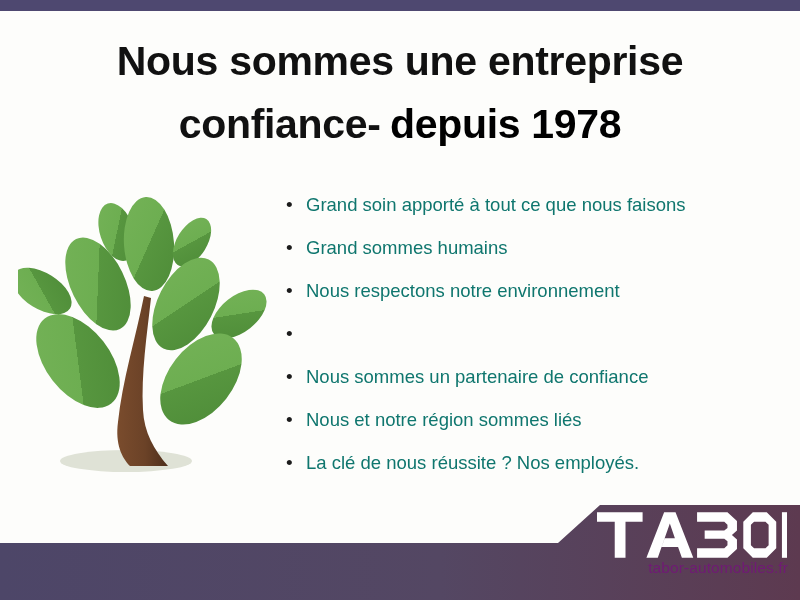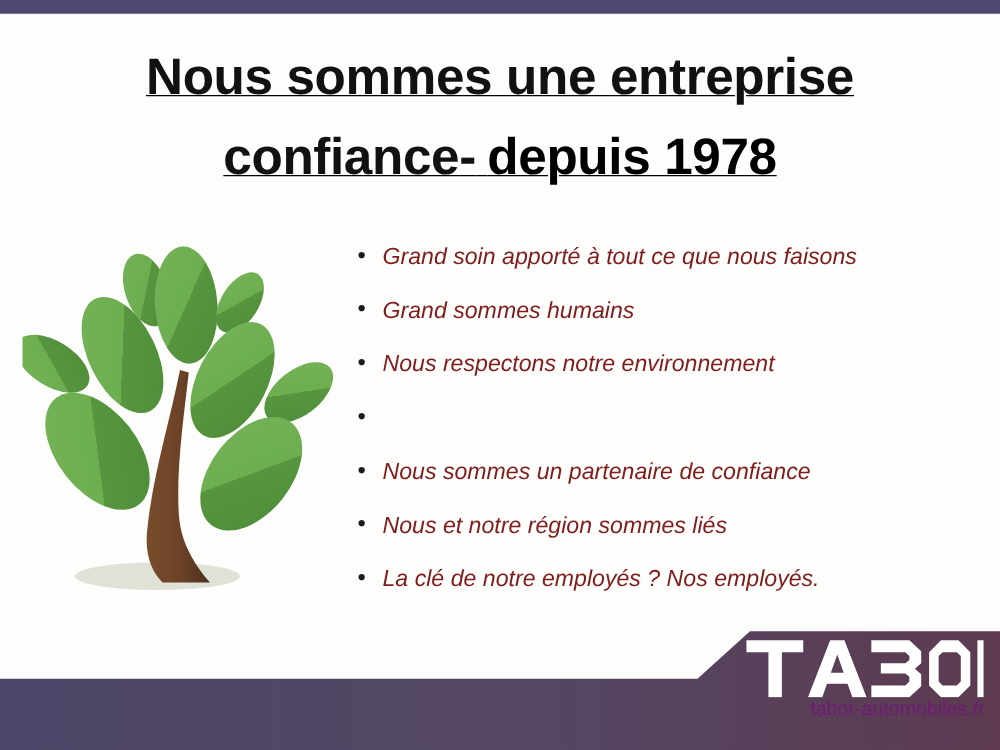--- a/index.html
+++ b/index.html
@@ -24,21 +24,21 @@
   }
 
   
   .title-block {
     position:absolute;
     left:0; top:34px;
     width:800px;
     text-align:center;
     line-height:55px;
   }
-  .title-line { display:block; white-space:nowrap;text-decoration:underline; }
+  .title-line { display:block; white-space:nowrap; }
   .title-main {
     font-size:41px;
     font-weight:bold;
     color:#111111;
     letter-spacing:-0.3px;
   }
   .title-accent {
     font-size:41px;
     font-weight:bold;
     color:#000000;
@@ -72,24 +72,23 @@
   .bullet-dot {
     width:20px;
     flex:0 0 20px;
     font-size:19px;
     color:#1b1b1b;
     line-height:26px;
     text-align:left;
   }
   .bullet-text {
     font-size:18.5px;
-    color:#7f1d1d;
+    color:#0f766e;
     line-height:26px;
     white-space:nowrap;
-    font-style:italic;
   }
 
   
   .bottom-bar {
     position:absolute;
     left:0; top:0;
     width:800px; height:600px;
     pointer-events:none;
   }
   .bottom-bar svg { display:block; width:800px; height:600px; }
@@ -195,21 +194,21 @@
     <div class="bullet-row">
       <span class="bullet-dot">•</span>
       <span class="bullet-text">Nous sommes un partenaire de confiance</span>
     </div>
     <div class="bullet-row">
       <span class="bullet-dot">•</span>
       <span class="bullet-text">Nous et notre région sommes liés</span>
     </div>
     <div class="bullet-row">
       <span class="bullet-dot">•</span>
-      <span class="bullet-text">La clé de notre employés ? Nos employés.</span>
+      <span class="bullet-text">La clé de nous réussite ? Nos employés.</span>
     </div>
   </div>
 
   <div class="bottom-bar">
     <svg viewBox="0 0 800 600" xmlns="http://www.w3.org/2000/svg" aria-hidden="true">
       <defs>
         <linearGradient id="fg" x1="0" y1="0" x2="1" y2="0">
           <stop offset="0%" stop-color="#4d4668"></stop>
           <stop offset="55%" stop-color="#544763"></stop>
           <stop offset="100%" stop-color="#5d3a50"></stop>

